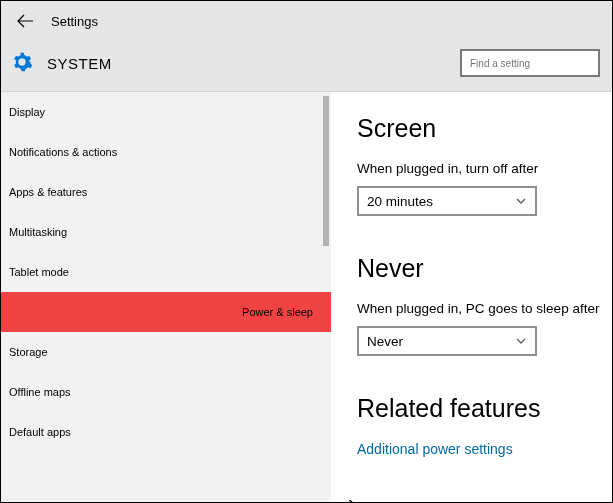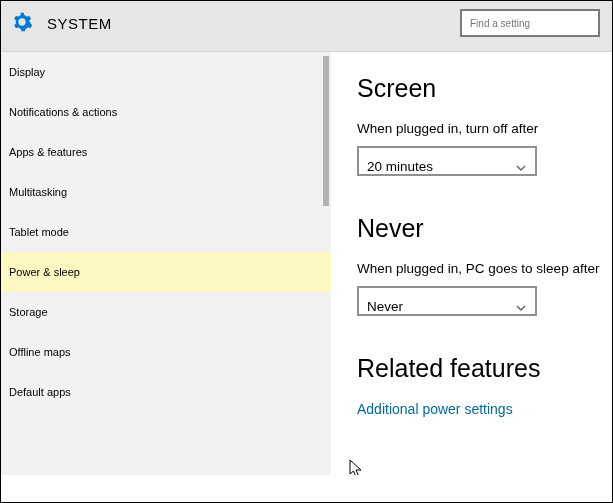--- a/index.html
+++ b/index.html
@@ -76,21 +76,22 @@
     background: #b3b3b3;
     border-radius: 0;
   }
   .sidebar-item {
     padding: 14px 8px;
     font-size: 11px;
     cursor: pointer;
     border-right: 10px solid transparent;
   }
   .sidebar-item.selected {
-    background: #fef9c3;
+    background: #ef4444;
+    text-align: right;
   }
   .main {
     flex: 1;
     padding: 22px 0 0 26px;
     background: #fff;
     overflow: hidden;
   }
   .section-title {
     font-size: 25px;
     font-weight: 400;
@@ -99,21 +100,21 @@
   .field-label {
     font-size: 13.5px;
     margin-bottom: 10px;
   }
   .select {
     width: 180px;
     height: 30px;
     border: 2px solid #909090;
     background: #fff;
     display: flex;
-    align-items: flex-end;
+    align-items: center;
     justify-content: space-between;
     padding: 0 8px;
     font-size: 13.5px;
     cursor: pointer;
     margin-bottom: 38px;
   }
   .select svg { flex-shrink: 0; }
   .link {
     color: #0369a1;
     font-size: 14px;
@@ -124,20 +125,28 @@
     pointer-events: none;
   }
   .app-title {
     font-size: 13px;
   }
 </style>
 </head>
 <body>
 
 <div class="header">
+  <div class="header-top">
+    <div class="back-btn">
+      <svg width="18" height="18" viewBox="0 0 18 18">
+        <path d="M8 3 L2 9 L8 15 M2 9 L17 9" fill="none" stroke="#000" stroke-width="1.2"></path>
+      </svg>
+    </div>
+    <div class="app-title">Settings</div>
+  </div>
   <div class="header-row">
     <div class="header-left">
       <span class="gear">
         <svg width="22" height="22" viewBox="0 0 24 24">
           <path fill="#0078d7" d="M12 8a4 4 0 1 0 0 8 4 4 0 0 0 0-8zm9.4 4c0 .6-.1 1.2-.2 1.8l2 1.6-2 3.4-2.4-1a8.7 8.7 0 0 1-3.1 1.8l-.4 2.6h-4l-.4-2.6a8.7 8.7 0 0 1-3.1-1.8l-2.4 1-2-3.4 2-1.6c-.1-.6-.2-1.2-.2-1.8s.1-1.2.2-1.8l-2-1.6 2-3.4 2.4 1a8.7 8.7 0 0 1 3.1-1.8L10 1.8h4l.4 2.6a8.7 8.7 0 0 1 3.1 1.8l2.4-1 2 3.4-2 1.6c.1.6.2 1.2.2 1.8z"></path>
         </svg>
       </span>
       <span class="page-title">SYSTEM</span>
     </div>
     <input class="search" type="text" placeholder="Find a setting" style="">

